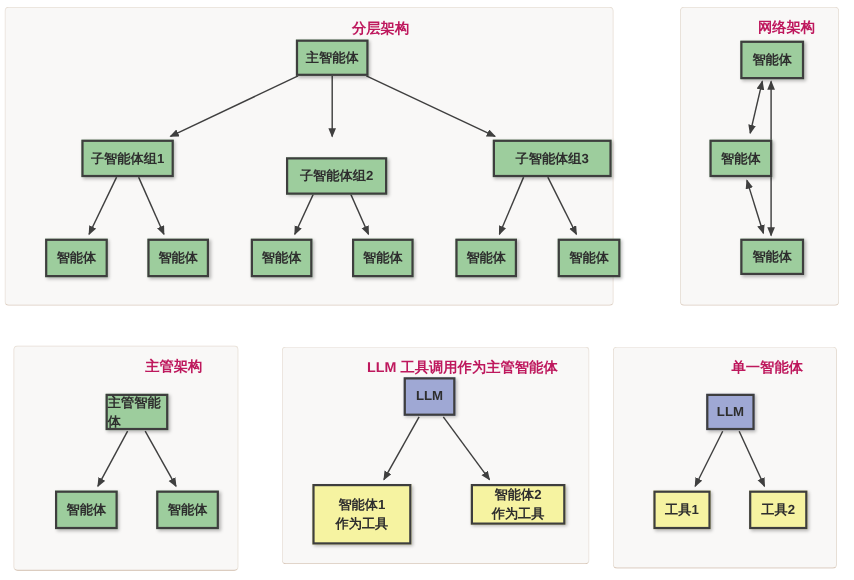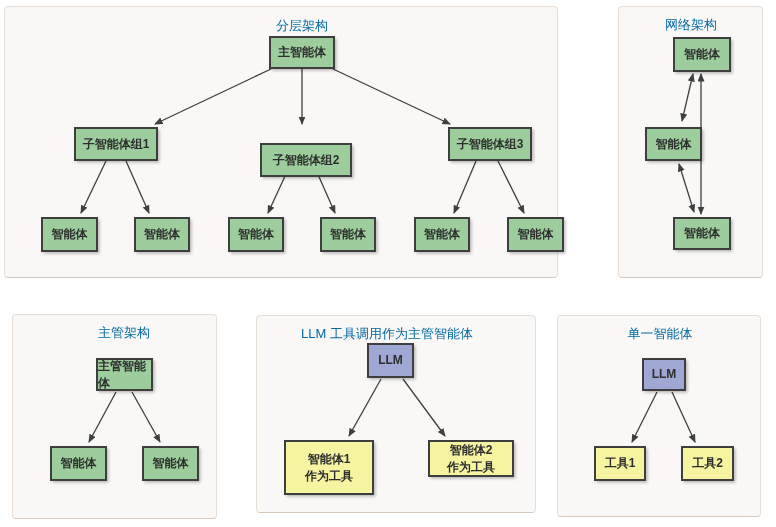--- a/index.html
+++ b/index.html
@@ -14,22 +14,22 @@
     background:#ffffff;
   }
   .panel{
     position:absolute;background:var(--panel_bg);
     border:1px solid var(--panel_border);
     border-bottom-color:var(--panel_border_bottom);
     border-radius:4px;box-sizing:border-box;
   }
   .panel svg{position:absolute;left:0;top:0;width:100%;height:100%;pointer-events:none;}
   .p-title{
-    position:absolute;font-size:13px;font-weight:400;text-align:center;
-    white-space:nowrap;color:#0369a1;
+    position:absolute;font-size:13px;font-weight:700;text-align:right;
+    white-space:nowrap;color:#be185d;
   }
   .node{
     position:absolute;display:flex;flex-direction:column;align-items:center;justify-content:center;
     border:2px solid var(--box_border);box-sizing:border-box;
     font-size:12px;font-weight:700;line-height:1.35;
     box-shadow:1.5px 1.5px 3px rgba(0,0,0,0.28);
   }
   .green{background:var(--agent_green);}
   .purple{background:var(--llm_purple);border-radius:0;}
   .yellow{background:var(--tool_yellow);}
@@ -57,21 +57,21 @@
       <line x1="121" y1="154" x2="144" y2="206" marker-end="url(#ah)"></line>
       <line x1="287" y1="154" x2="263" y2="206" marker-end="url(#ah)"></line>
       <line x1="307" y1="154" x2="330" y2="206" marker-end="url(#ah)"></line>
       <line x1="471" y1="154" x2="449" y2="206" marker-end="url(#ah)"></line>
       <line x1="493" y1="154" x2="519" y2="206" marker-end="url(#ah)"></line>
     </svg>
     <div class="p-title" style="left:227px;top:10px;width:140px">分层架构</div>
     <div class="node green" style="left:264px;top:29px;width:66px;height:33px">主智能体</div>
     <div class="node green" style="left:69px;top:120px;width:84px;height:34px">子智能体组1</div>
     <div class="node green" style="left:255px;top:136px;width:92px;height:34px">子智能体组2</div>
-    <div class="node green" style="left:443px;top:120px;width:84px;height:34px">子智能体组3</div>
+    <div class="node green" style="left:443px;top:120px;width:108px;height:34px">子智能体组3</div>
     <div class="node green" style="left:36px;top:210px;width:57px;height:35px">智能体</div>
     <div class="node green" style="left:129px;top:210px;width:56px;height:35px">智能体</div>
     <div class="node green" style="left:223px;top:210px;width:56px;height:35px">智能体</div>
     <div class="node green" style="left:315px;top:210px;width:56px;height:35px">智能体</div>
     <div class="node green" style="left:409px;top:210px;width:56px;height:35px">智能体</div>
     <div class="node green" style="left:502px;top:210px;width:57px;height:35px">智能体</div>
   </div>
 
   <div class="panel" style="left:618px;top:6px;width:145px;height:272px">
     <svg>

